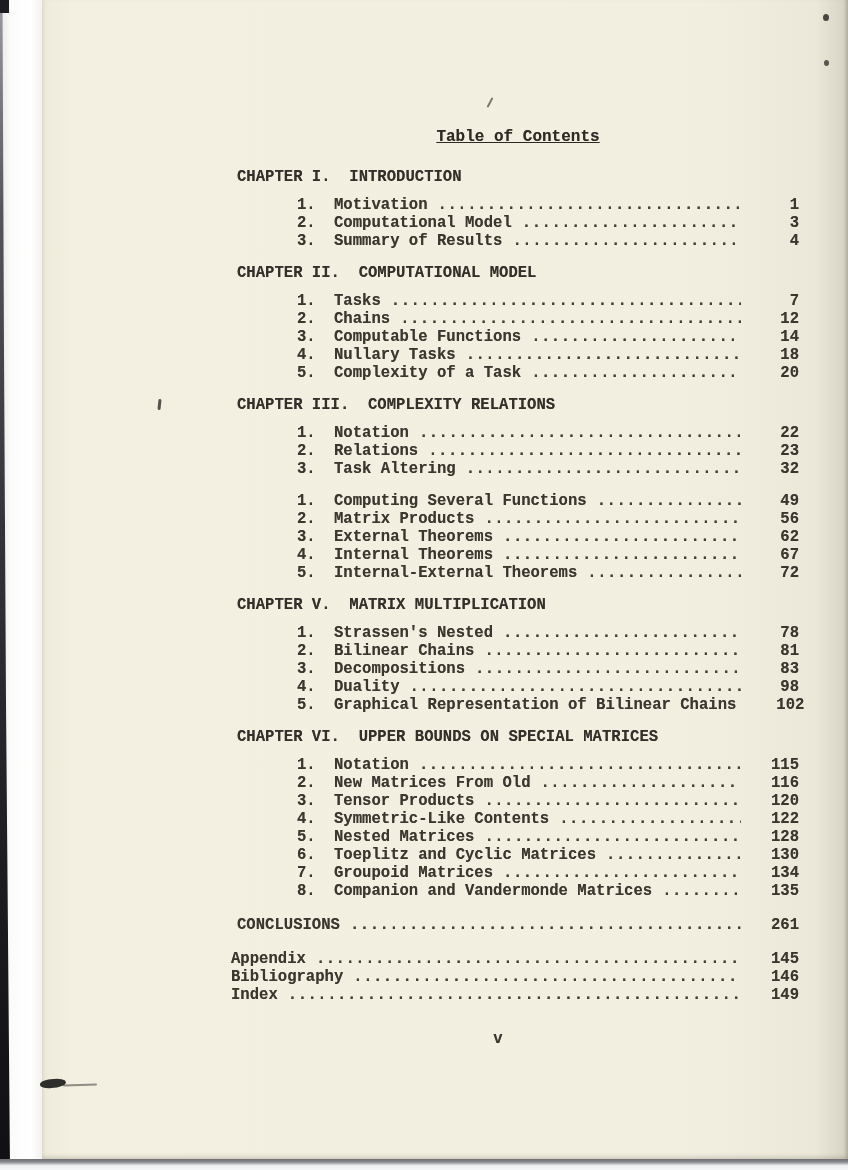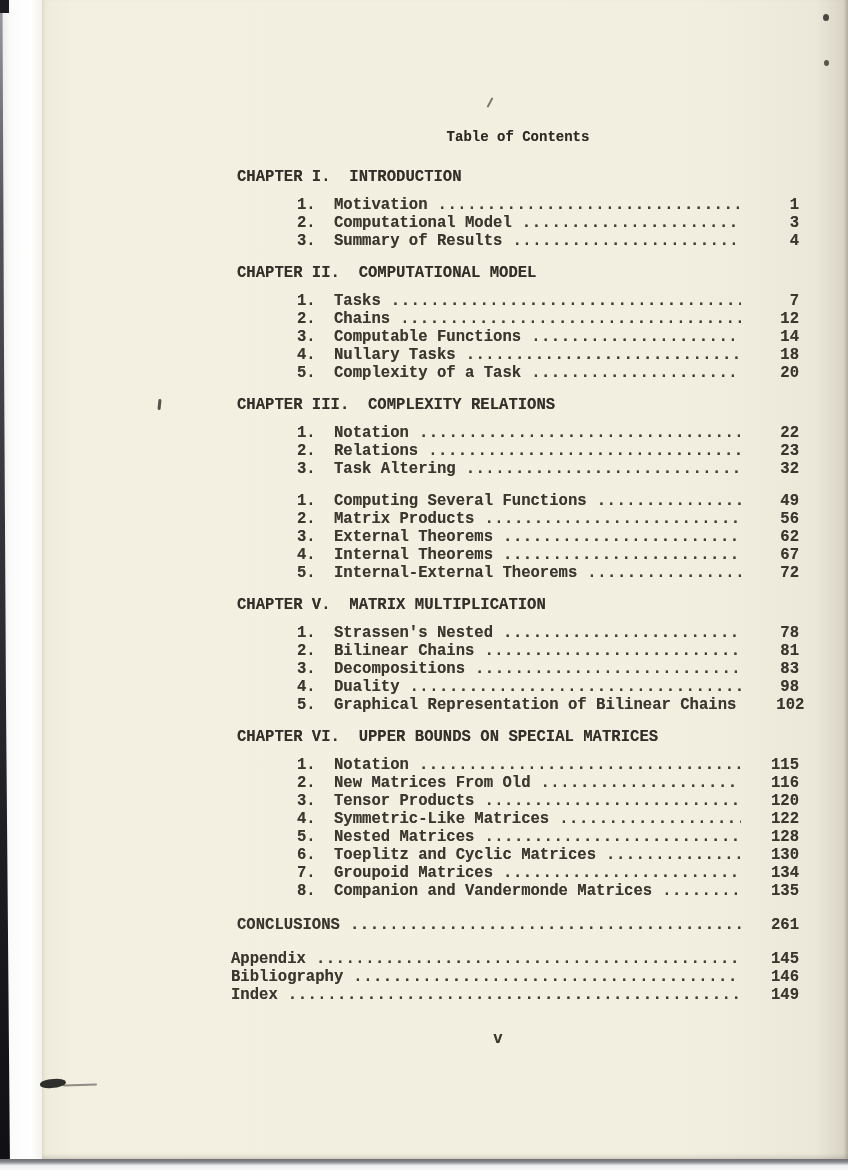--- a/index.html
+++ b/index.html
@@ -54,22 +54,22 @@
   .speck-2{position:absolute;left:824px;top:60px;width:5px;height:6px;background:#5a554e;border-radius:50%;}
   
   .content{
     position:absolute;left:195px;top:0;width:562px;
     padding-top:128px;
     color:#3a372f;
     font-size:15.6px;line-height:18px;font-weight:700;
     text-shadow:0 0 .5px rgba(58,55,47,.55);
   }
   .doc-title{
-    font-size:14px;font-weight:700;color:#2e2b25;
-    text-align:center;margin:0 0 22px 0;white-space:pre;
+    font-size:16px;font-weight:700;color:#2e2b25;
+    text-align:center;margin:0 0 22px 0;white-space:pre;text-decoration:underline;
   }
   .chapter{margin-bottom:14px;}
   .chapter-heading{white-space:pre;color:#33302a;margin-bottom:10px;}
   .row{display:flex;align-items:baseline;}
   .sections .row{padding-left:60px;}
   .num{width:37px;flex:0 0 auto;white-space:pre;}
   .entry-title{white-space:pre;flex:0 0 auto;}
   .dots{
     flex:1 1 auto;overflow:hidden;white-space:nowrap;
     margin-left:10px;margin-right:12px;
@@ -260,21 +260,21 @@
               <span class="pagenum">116</span>
             </div>
             <div class="row">
               <span class="num">3.</span>
               <span class="entry-title">Tensor Products</span>
               <span class="dots">..........................................................................................</span>
               <span class="pagenum">120</span>
             </div>
             <div class="row">
               <span class="num">4.</span>
-              <span class="entry-title">Symmetric-Like Matrices</span>
+              <span class="entry-title">Symmetric-Like Contents</span>
               <span class="dots">..........................................................................................</span>
               <span class="pagenum">122</span>
             </div>
             <div class="row">
               <span class="num">5.</span>
               <span class="entry-title">Nested Matrices</span>
               <span class="dots">..........................................................................................</span>
               <span class="pagenum">128</span>
             </div>
             <div class="row">

